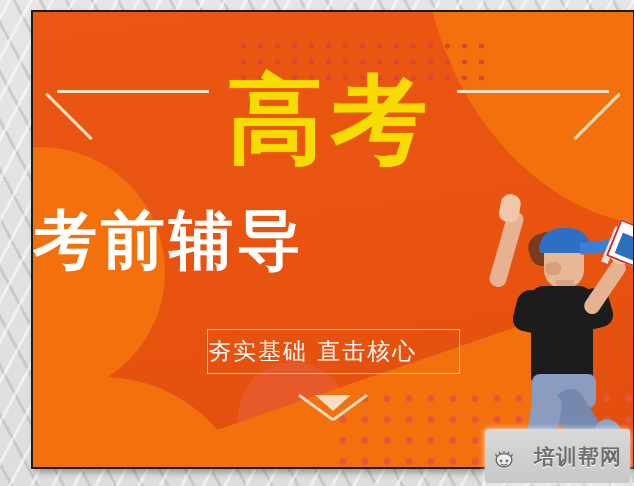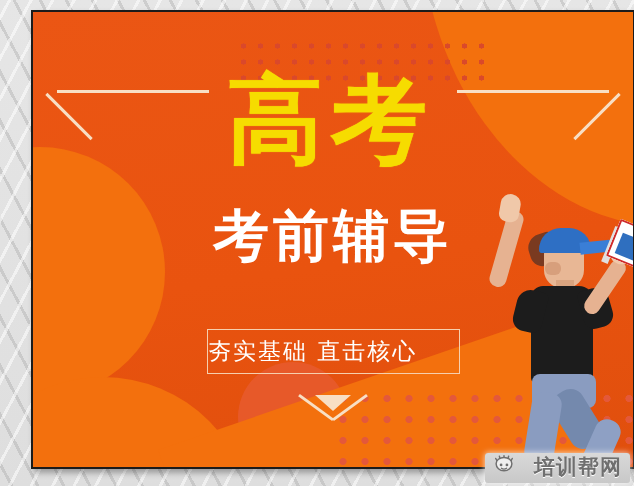--- a/index.html
+++ b/index.html
@@ -85,22 +85,22 @@
 
   
   #headline-main{
     position:absolute;left:0;right:4px;top:60px;text-align:center;
     font-size:96px;line-height:1;font-weight:bold;
     color:#f6dc00;letter-spacing:8px;
     font-family:"DejaVu Sans","Liberation Sans",sans-serif;
     text-shadow:0 0 1px #f6dc00;
   }
   #headline-sub{
-    position:absolute;left:0;right:0;top:196px;text-align:center;
-    font-size:56px;line-height:1;font-weight:bold;
+    position:absolute;left:0;right:0;top:196px;
+    font-size:64px;line-height:1;font-weight:bold;
     color:#ffffff;letter-spacing:4px;
     font-family:"DejaVu Sans","Liberation Sans",sans-serif;
   }
 
   
   #tagline-box{
     position:absolute;left:174px;top:317px;width:251px;height:43px;
     border:1.5px solid #f6cfae;
     display:flex;align-items:center;justify-content:flex-start;
   }
@@ -167,22 +167,22 @@
   #leg-upper-back{left:78px;top:192px;width:34px;height:62px;background:#7489ad;
     border-radius:14px;transform:rotate(-32deg);}
   #leg-lower-back{left:105px;top:222px;width:26px;height:62px;background:#8ea0c4;
     border-radius:12px;transform:rotate(24deg);}
   #leg-lower-front{left:50px;top:256px;width:26px;height:46px;background:#7f93b8;
     border-radius:12px;transform:rotate(-6deg);}
 
   
   #watermark{
     position:absolute;right:4px;bottom:3px;height:30px;
-    display:flex;align-items:flex-start;gap:19px;
-    padding:0 8px;
+    display:flex;align-items:flex-end;gap:19px;
+    padding:12px 8px;
     border-radius:3px;
     background:linear-gradient(#d9d9d9,#c8c8c8);
     box-shadow:0 0 6px rgba(255,255,255,.8);
   }
   #watermark-icon{width:22px;height:22px;position:relative;flex:0 0 auto;}
   #watermark-text{
     font-size:21px;color:#6f6f6f;letter-spacing:1px;font-weight:bold;
     font-family:"DejaVu Sans","Liberation Sans",sans-serif;
     text-shadow:0 1px 0 #fff;
   }

